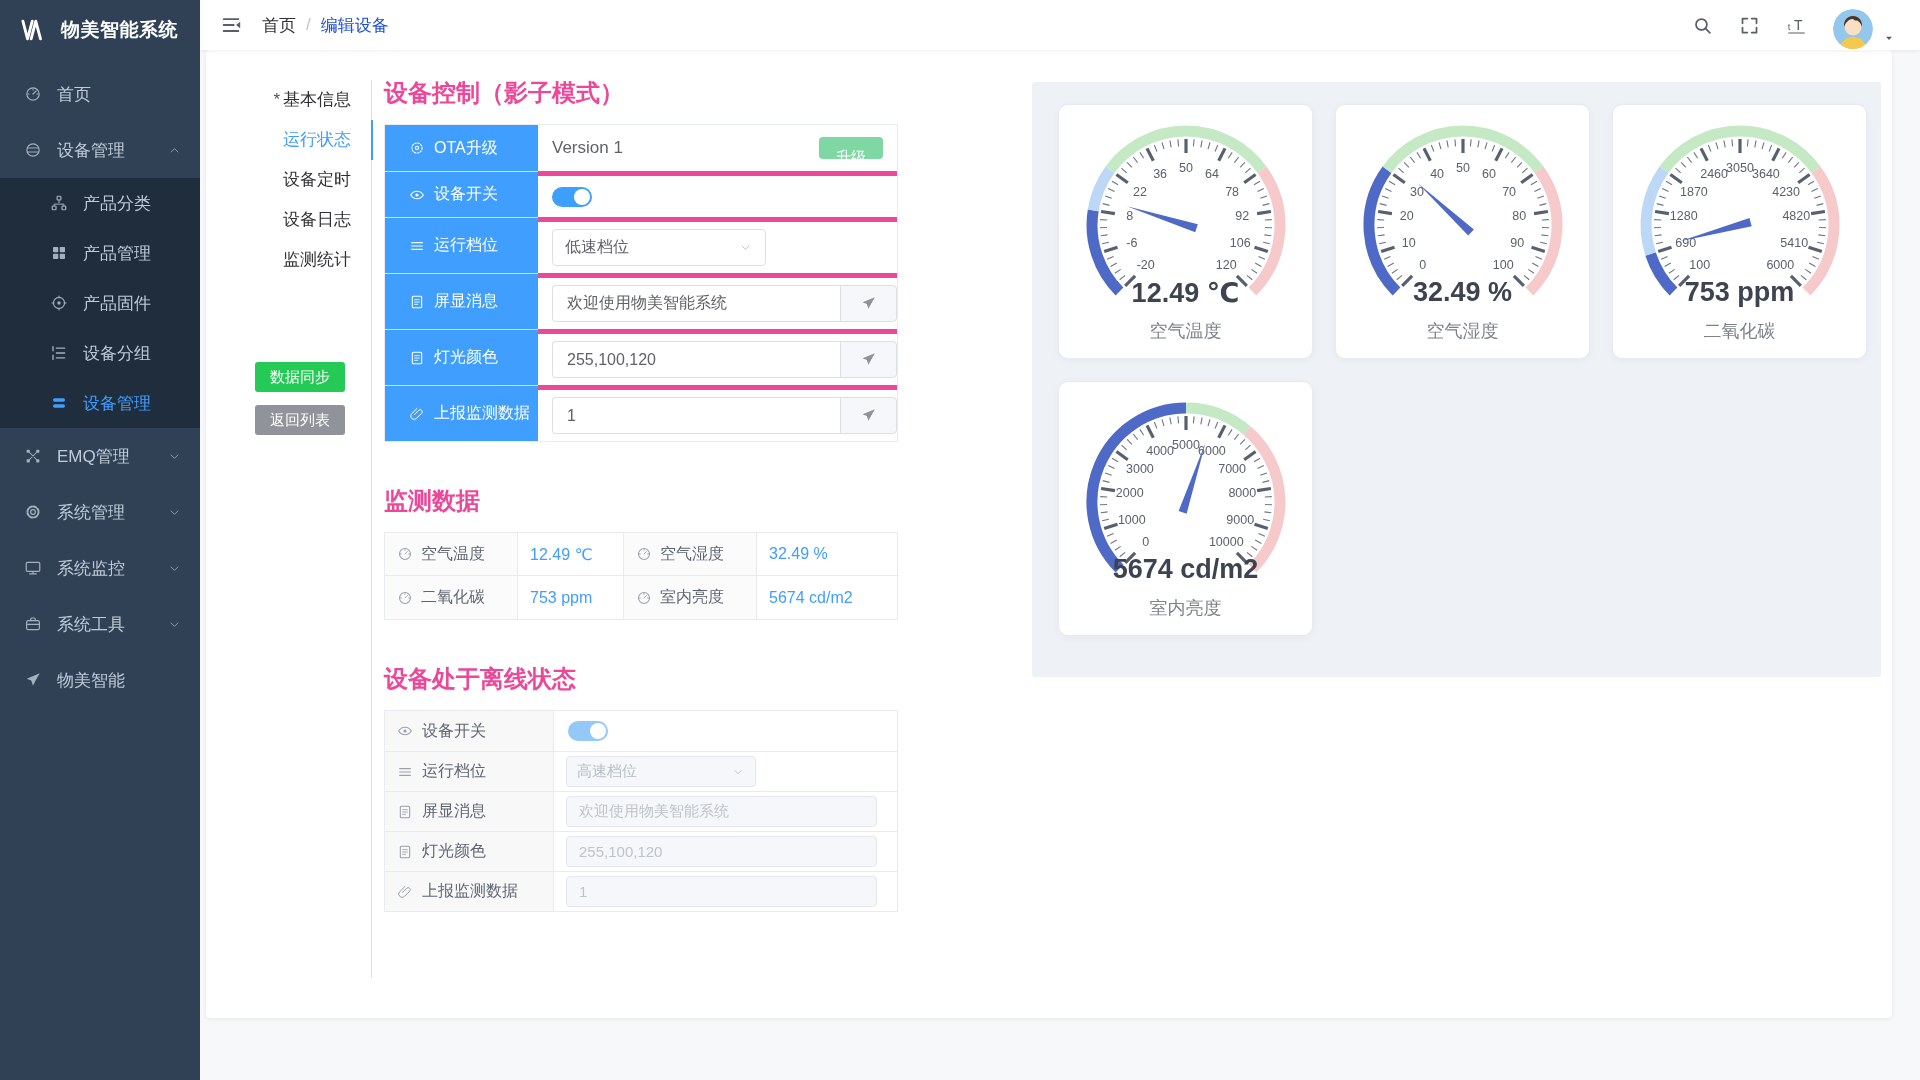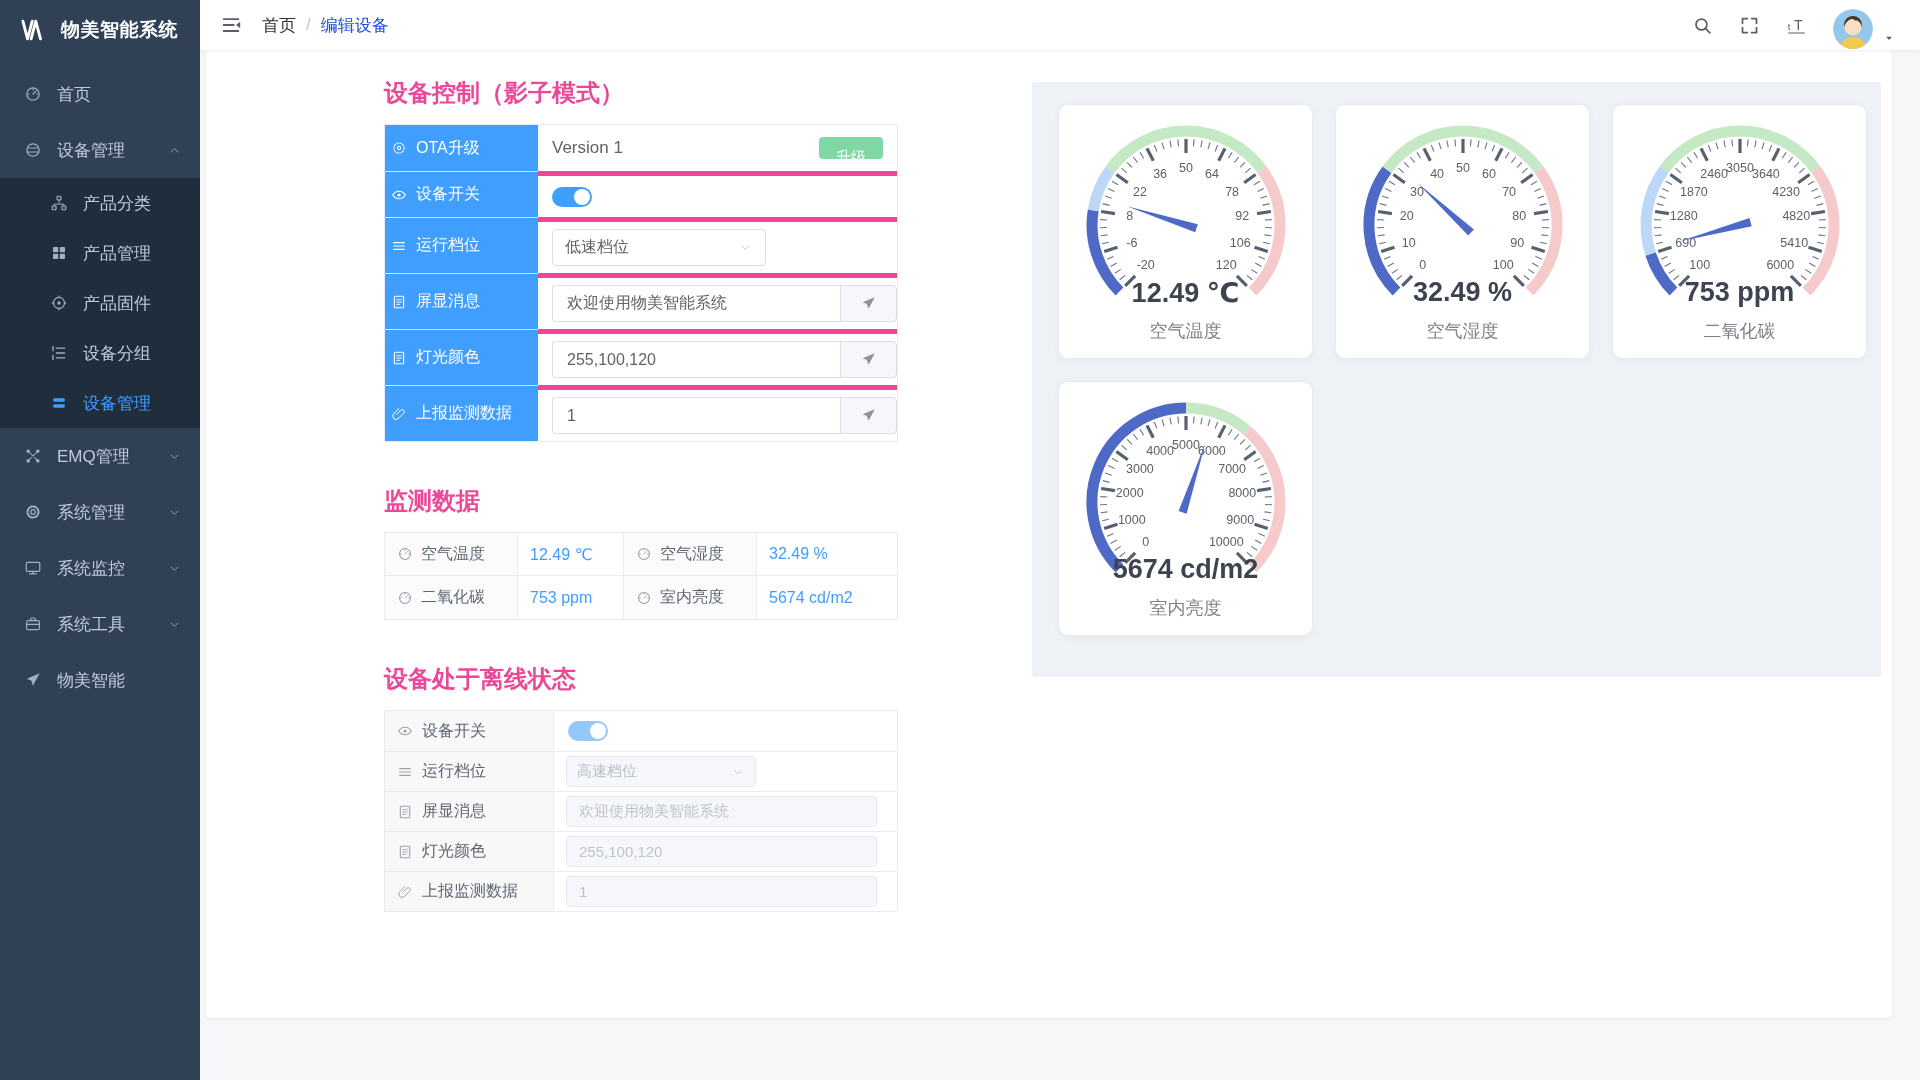--- a/index.html
+++ b/index.html
@@ -43,21 +43,21 @@
 .btn.sync{background:#25c955}
 .btn.back{background:#909399}
 
 .form-col{position:absolute;left:178px;top:30px;width:514px}
 .sec-title{font-size:24px;font-weight:bold;color:#ec4899;line-height:26px}
 .stable{margin-top:18px;border:1px solid #e8ebf0}
 .srow{display:flex}
 .srow+.srow .scell{border-top:5px solid #ec4899}
 .srow+.srow .slabel{border-top:1px solid rgba(255,255,255,.7)}
 .h46{height:46px}.h56{height:56px}
-.slabel{width:153px;background:#409eff;color:#fff;display:flex;align-items:center;gap:9px;padding-left:6px;font-size:16px;flex:none}
+.slabel{width:153px;background:#409eff;color:#fff;display:flex;align-items:center;gap:9px;padding-left:24px;font-size:16px;flex:none}
 .slabel .s-ico{width:16px;height:16px;margin:0;color:#fff}
 .scell{flex:1;background:#fff;display:flex;align-items:center;position:relative;min-width:0}
 .ver-text{margin-left:14px;color:#606266}
 .btn-upgrade{position:absolute;right:14px;top:50%;transform:translateY(-50%);background:#7fd8a4;color:#fff;border:none;border-radius:4px;height:16px;padding:11px 17px;font-size:15px;font-family:inherit;cursor:pointer}
 .switch{width:40px;height:20px;border-radius:10px;background:#3da0ff;position:relative;margin-left:14px;cursor:pointer;flex:none}
 .switch::after{content:'';position:absolute;right:2px;top:2px;width:16px;height:16px;border-radius:50%;background:#fff}
 .switch.dis{background:#94c8f8;cursor:not-allowed}
 .select{margin-left:14px;width:214px;height:37px;border:1px solid #dcdfe6;border-radius:4px;display:flex;align-items:center;justify-content:space-between;padding:0 12px;color:#606266;background:#fff;cursor:pointer;font-size:16px}
 .select .chevd{width:15px;height:15px;color:#c0c4cc;display:inline-flex}
 .igroup{margin-left:14px;width:346px;display:flex;height:37px}
@@ -296,20 +296,41 @@
               <path d="M7 10l5 5.5 5-5.5z" fill="currentColor" stroke="none"></path>
             </svg>
           </span>
       </div>
     </div>
   </header>
 
   <div class="page">
     <div class="card">
 
+      <div class="tab-col">
+        <div class="tab">
+          <span class="req">*</span><span>基本信息</span>
+        </div>
+        <div class="tab active">
+          <span>运行状态</span>
+        </div>
+        <div class="tab">
+          <span>设备定时</span>
+        </div>
+        <div class="tab">
+          <span>设备日志</span>
+        </div>
+        <div class="tab">
+          <span>监测统计</span>
+        </div>
+        <div class="btns">
+          <button class="btn sync">数据同步</button>
+          <button class="btn back">返回列表</button>
+        </div>
+      </div>
 
       <div class="form-col">
         <h3 class="sec-title">设备控制（影子模式）</h3>
 
         <div class="stable">
           <div class="srow h46">
             <div class="slabel">
               <span class="s-ico">
                   <svg viewBox="0 0 24 24" fill="none" stroke="currentColor" stroke-width="1.6" stroke-linecap="round" stroke-linejoin="round" width="100%" height="100%">
                     <circle cx="12" cy="12" r="7.6" stroke-dasharray="2.4 2.1"></circle>

